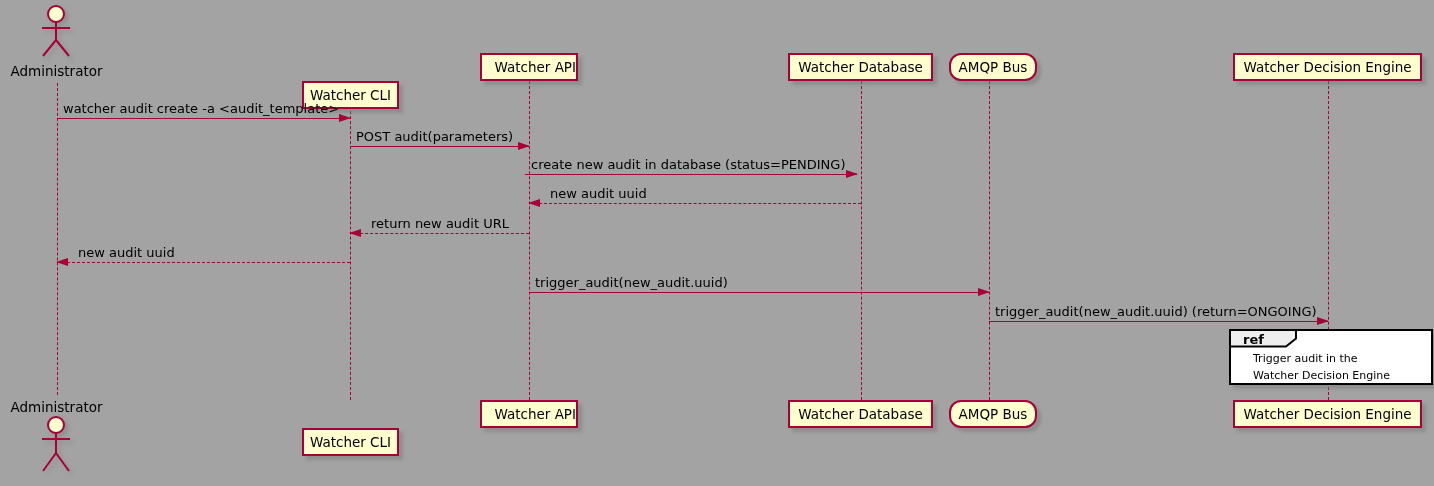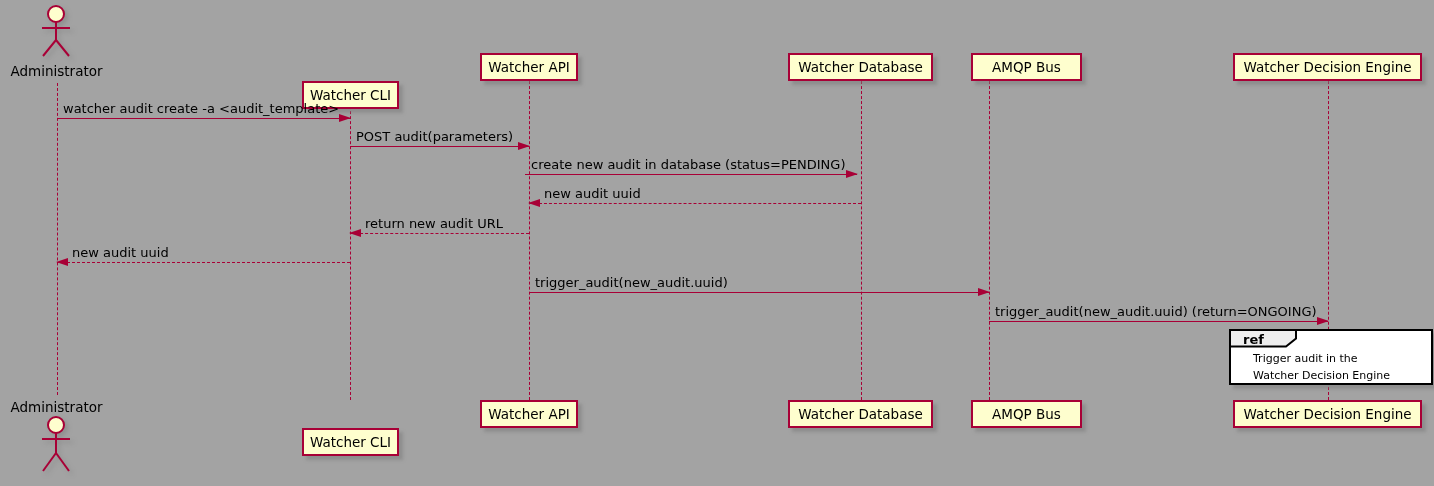--- a/index.html
+++ b/index.html
@@ -22,43 +22,43 @@
   .pbox {
     position:absolute; height:28px; box-sizing:border-box;
     background:#FEFECE; border:2px solid #A80036;
     box-shadow:4px 4px 3px rgba(125,125,125,.55);
     display:flex; align-items:center; justify-content:center;
     font-size:13.5px; white-space:nowrap;
   }
   .row-top { top:53px; }
   .row-bot { top:400px; }
   .p-cli  { left:302px;  width:97px;margin-top:28px; }
-  .p-api  { left:480px;  width:98px; }
+  .p-api  { left:480px;  width:98px;justify-content:flex-end; }
   .p-db   { left:788px;  width:145px; }
-  .p-amqp { left:971px;  width:111px; }
+  .p-amqp { left:949px;  width:88px;border-radius:12px; }
   .p-wde  { left:1233px; width:189px; }
 
   
   .actor-label { position:absolute; left:0; width:113px; text-align:center; font-size:13.5px; }
   .al-top { top:63px; }
   .al-bot { top:399px; }
   .actor-svg { position:absolute; left:35px; filter:drop-shadow(3px 3px 2px rgba(125,125,125,.5)); }
   .as-top { top:3px; }
   .as-bot { top:414px; }
 
   
   .msg { position:absolute; height:0; border-top:1.4px solid #A80036; }
   .msg.dashed { border-top-style:dashed; }
   .msg .head { position:absolute; width:0; height:0;
     border-top:4.5px solid transparent; border-bottom:4.5px solid transparent; }
   .msg.ltr .head { right:-1px; top:-5.5px; border-left:12px solid #A80036; }
   .msg.rtl .head { left:-1px;  top:-5.5px; border-right:12px solid #A80036; }
   .msg .lbl { position:absolute; bottom:3px; white-space:nowrap; font-size:13px; }
   .msg.ltr .lbl { left:6px;text-align:center; }
-  .msg.rtl .lbl { left:15px;margin-top:7px; }
+  .msg.rtl .lbl { left:21px;margin-top:7px; }
 
   .m1 { left:57px;  top:118px; width:293px; }
   .m2 { left:350px; top:146px; width:179px; }
   .m3 { left:525px; top:174px; width:332px; }
   .m4 { left:529px; top:203px; width:332px; }
   .m5 { left:350px; top:233px; width:179px; }
   .m6 { left:57px;  top:262px; width:293px; }
   .m7 { left:529px; top:292px; width:460px; }
   .m8 { left:989px; top:321px; width:339px; }
 

